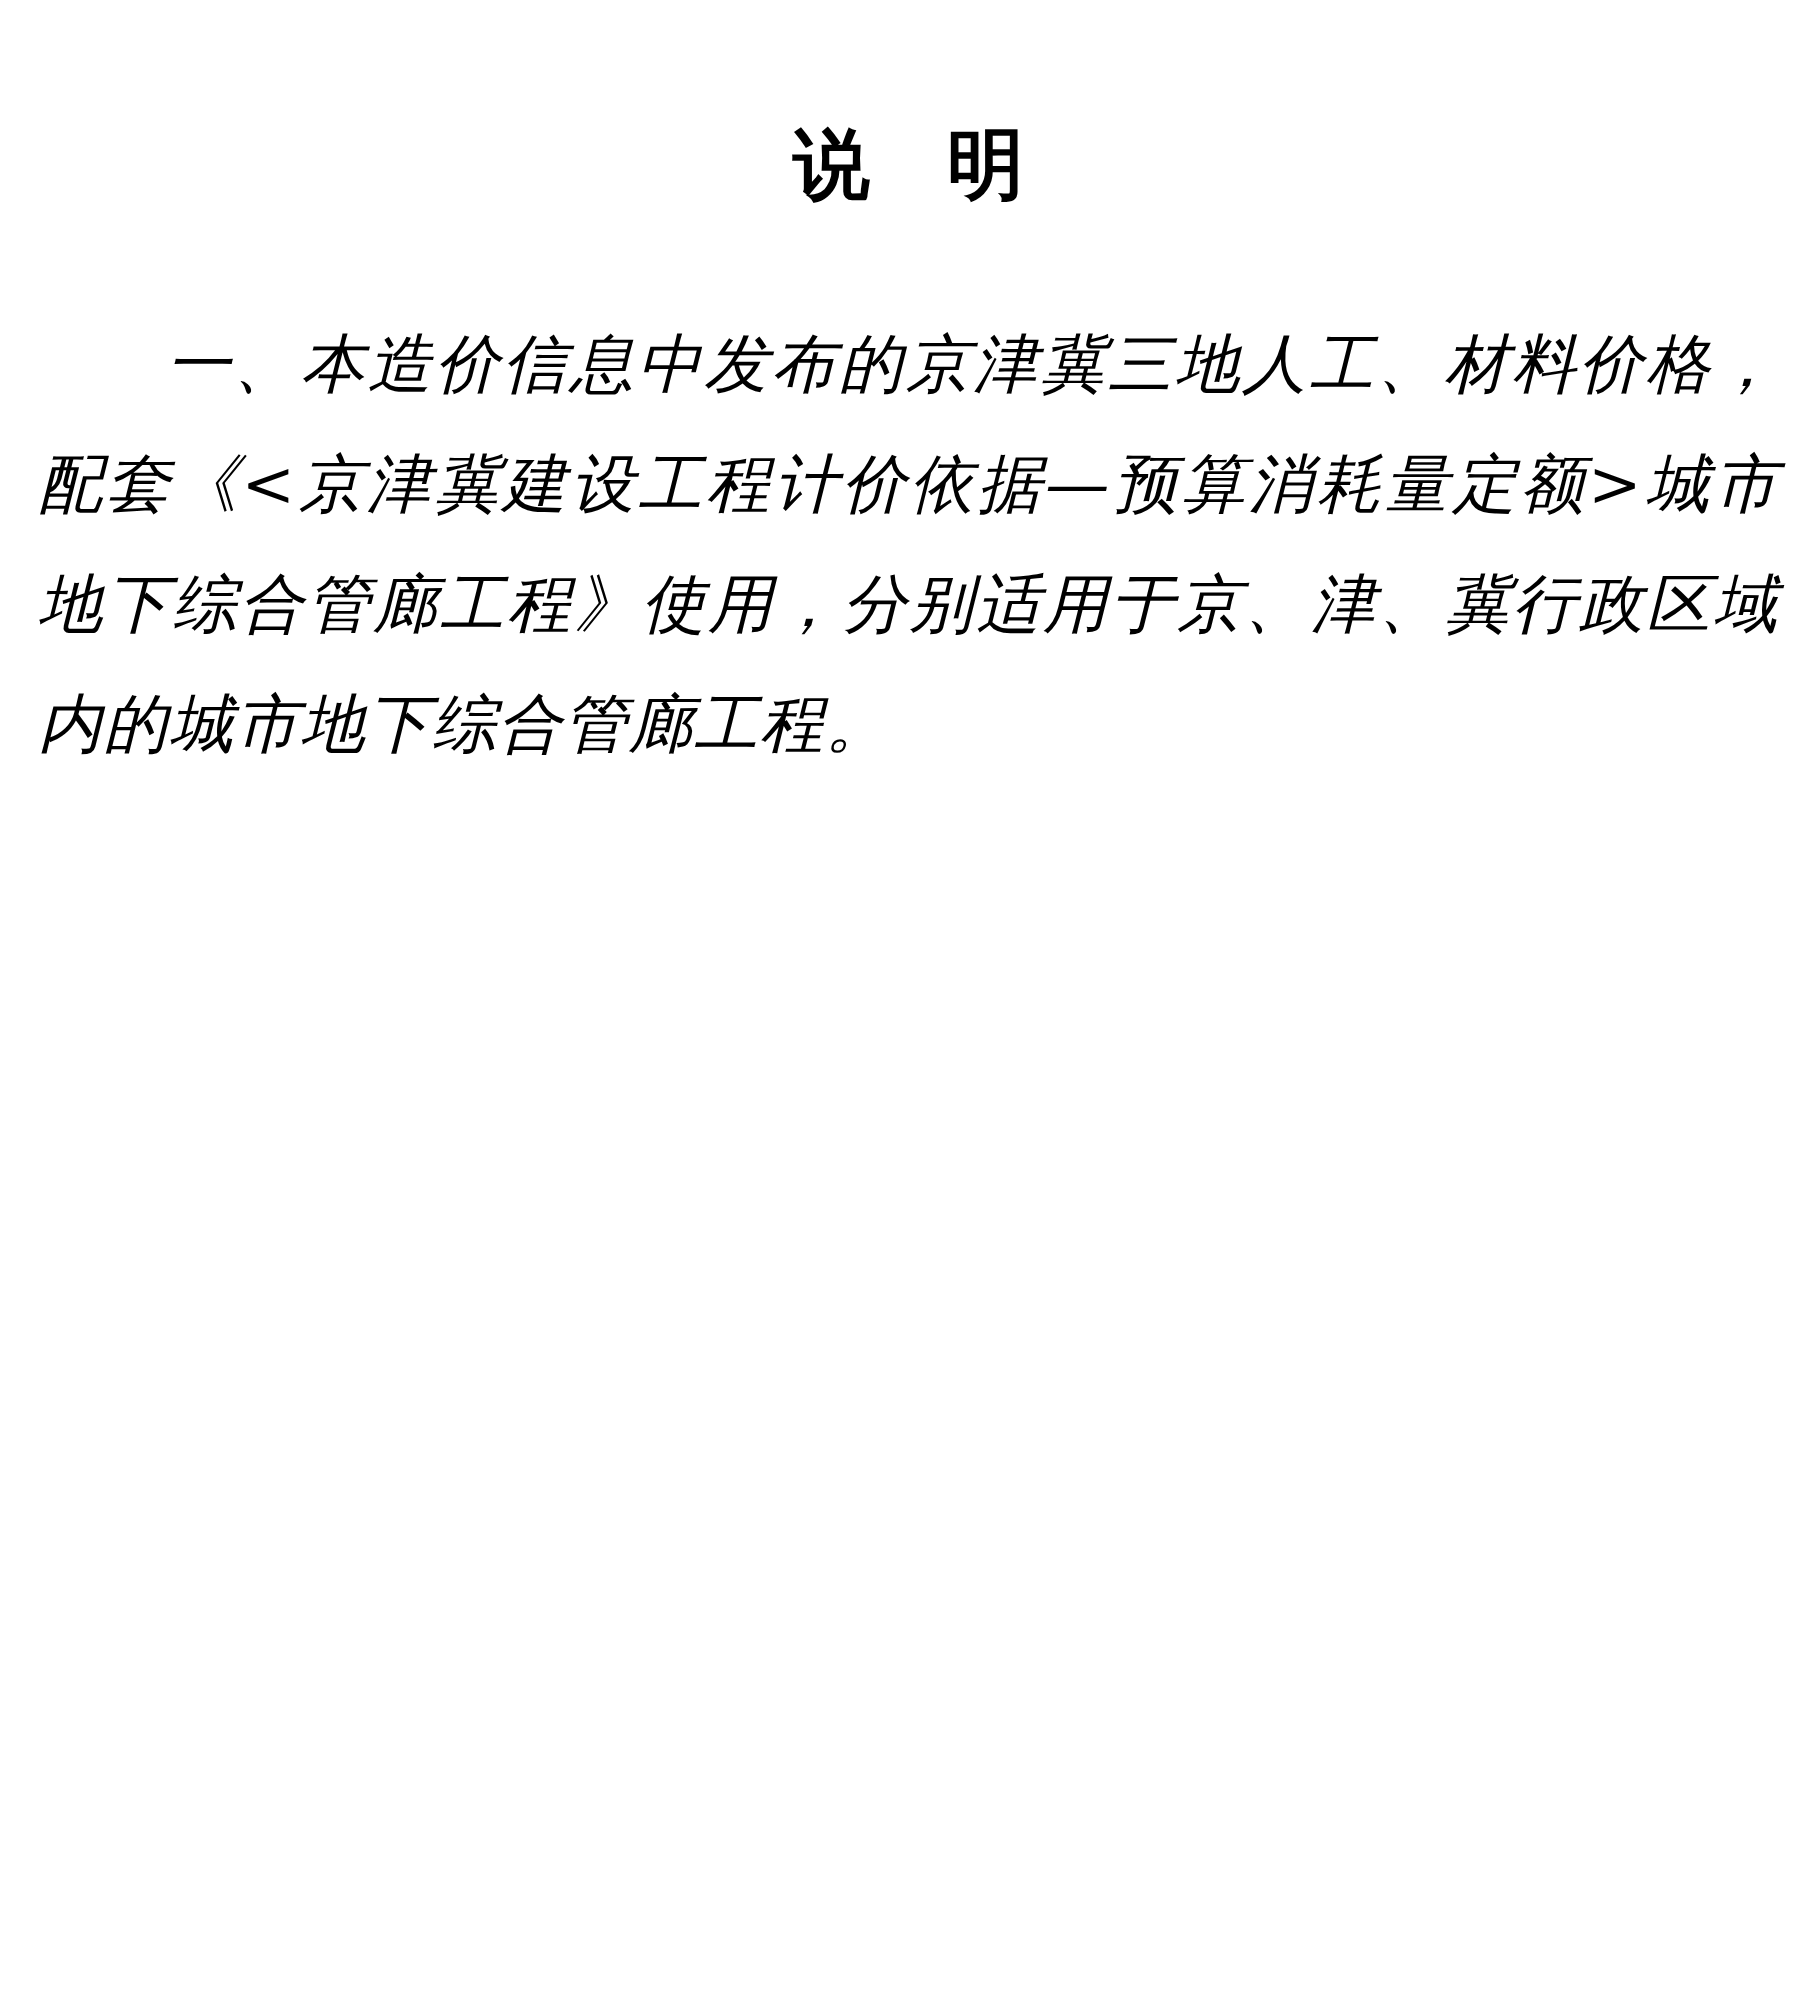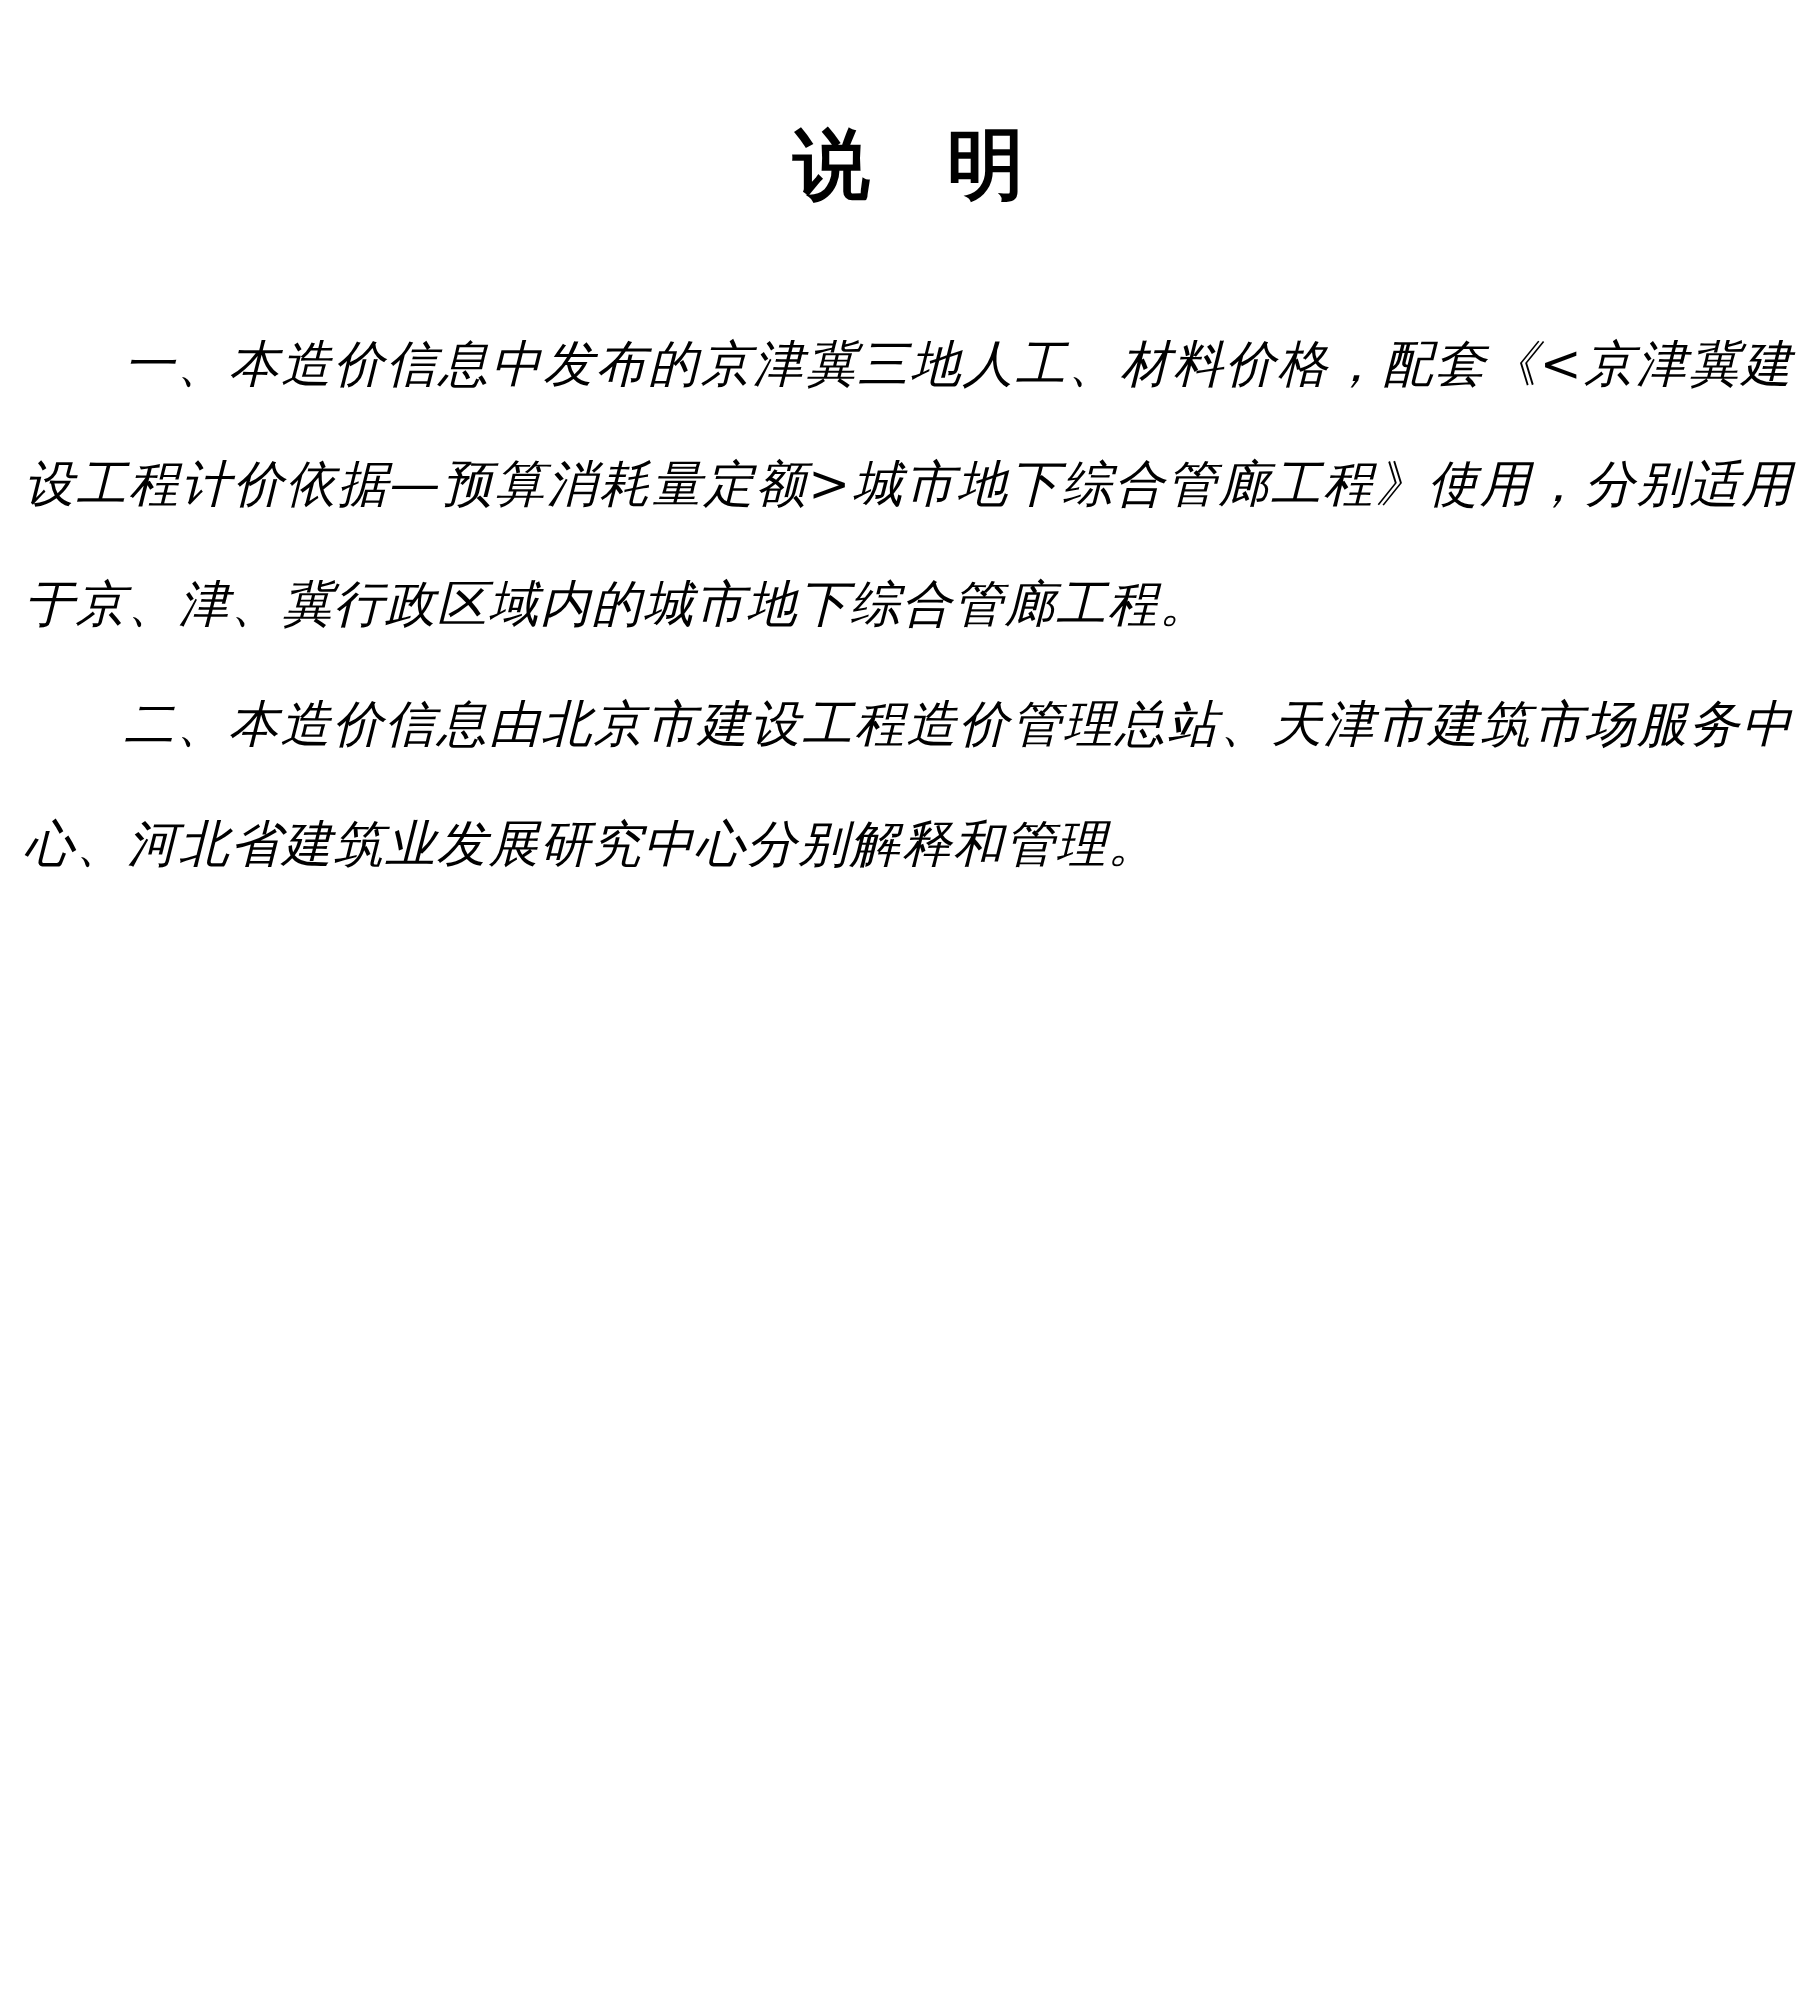--- a/index.html
+++ b/index.html
@@ -23,34 +23,33 @@
     margin: 0 0 94px 0;
     text-align: center;
     font-family: "DejaVu Sans", "Liberation Sans", sans-serif;
     font-weight: 900;
     font-size: 77px;
     line-height: 1.15;
     letter-spacing: 0;
     color: #000000;
   }
   .doc-body p {
-    margin: 0;
+    margin: 14px;
     text-indent: 2em;
     text-align: justify;
-    font-size: 50px;
+    font-size: 64px;
     line-height: 120px;
     font-style: italic; 
     letter-spacing: 1.6px;
     color: #000000;
   }
 </style>
 </head>
 <body>
 
 <div class="page">
   <h1 class="doc-title">说　明</h1>
 
   <div class="doc-body">
     <p>一、本造价信息中发布的京津冀三地人工、材料价格，配套《&lt;京津冀建设工程计价依据—预算消耗量定额&gt;城市地下综合管廊工程》使用，分别适用于京、津、冀行政区域内的城市地下综合管廊工程。</p>
-    <p>二、本造价信息由北京市建设工程造价管理总站、天津市建筑市场服务中心、河北省建筑业发展研究中心分别解释和管理。</p>
   </div>
 </div>
 
 
 </body></html>

